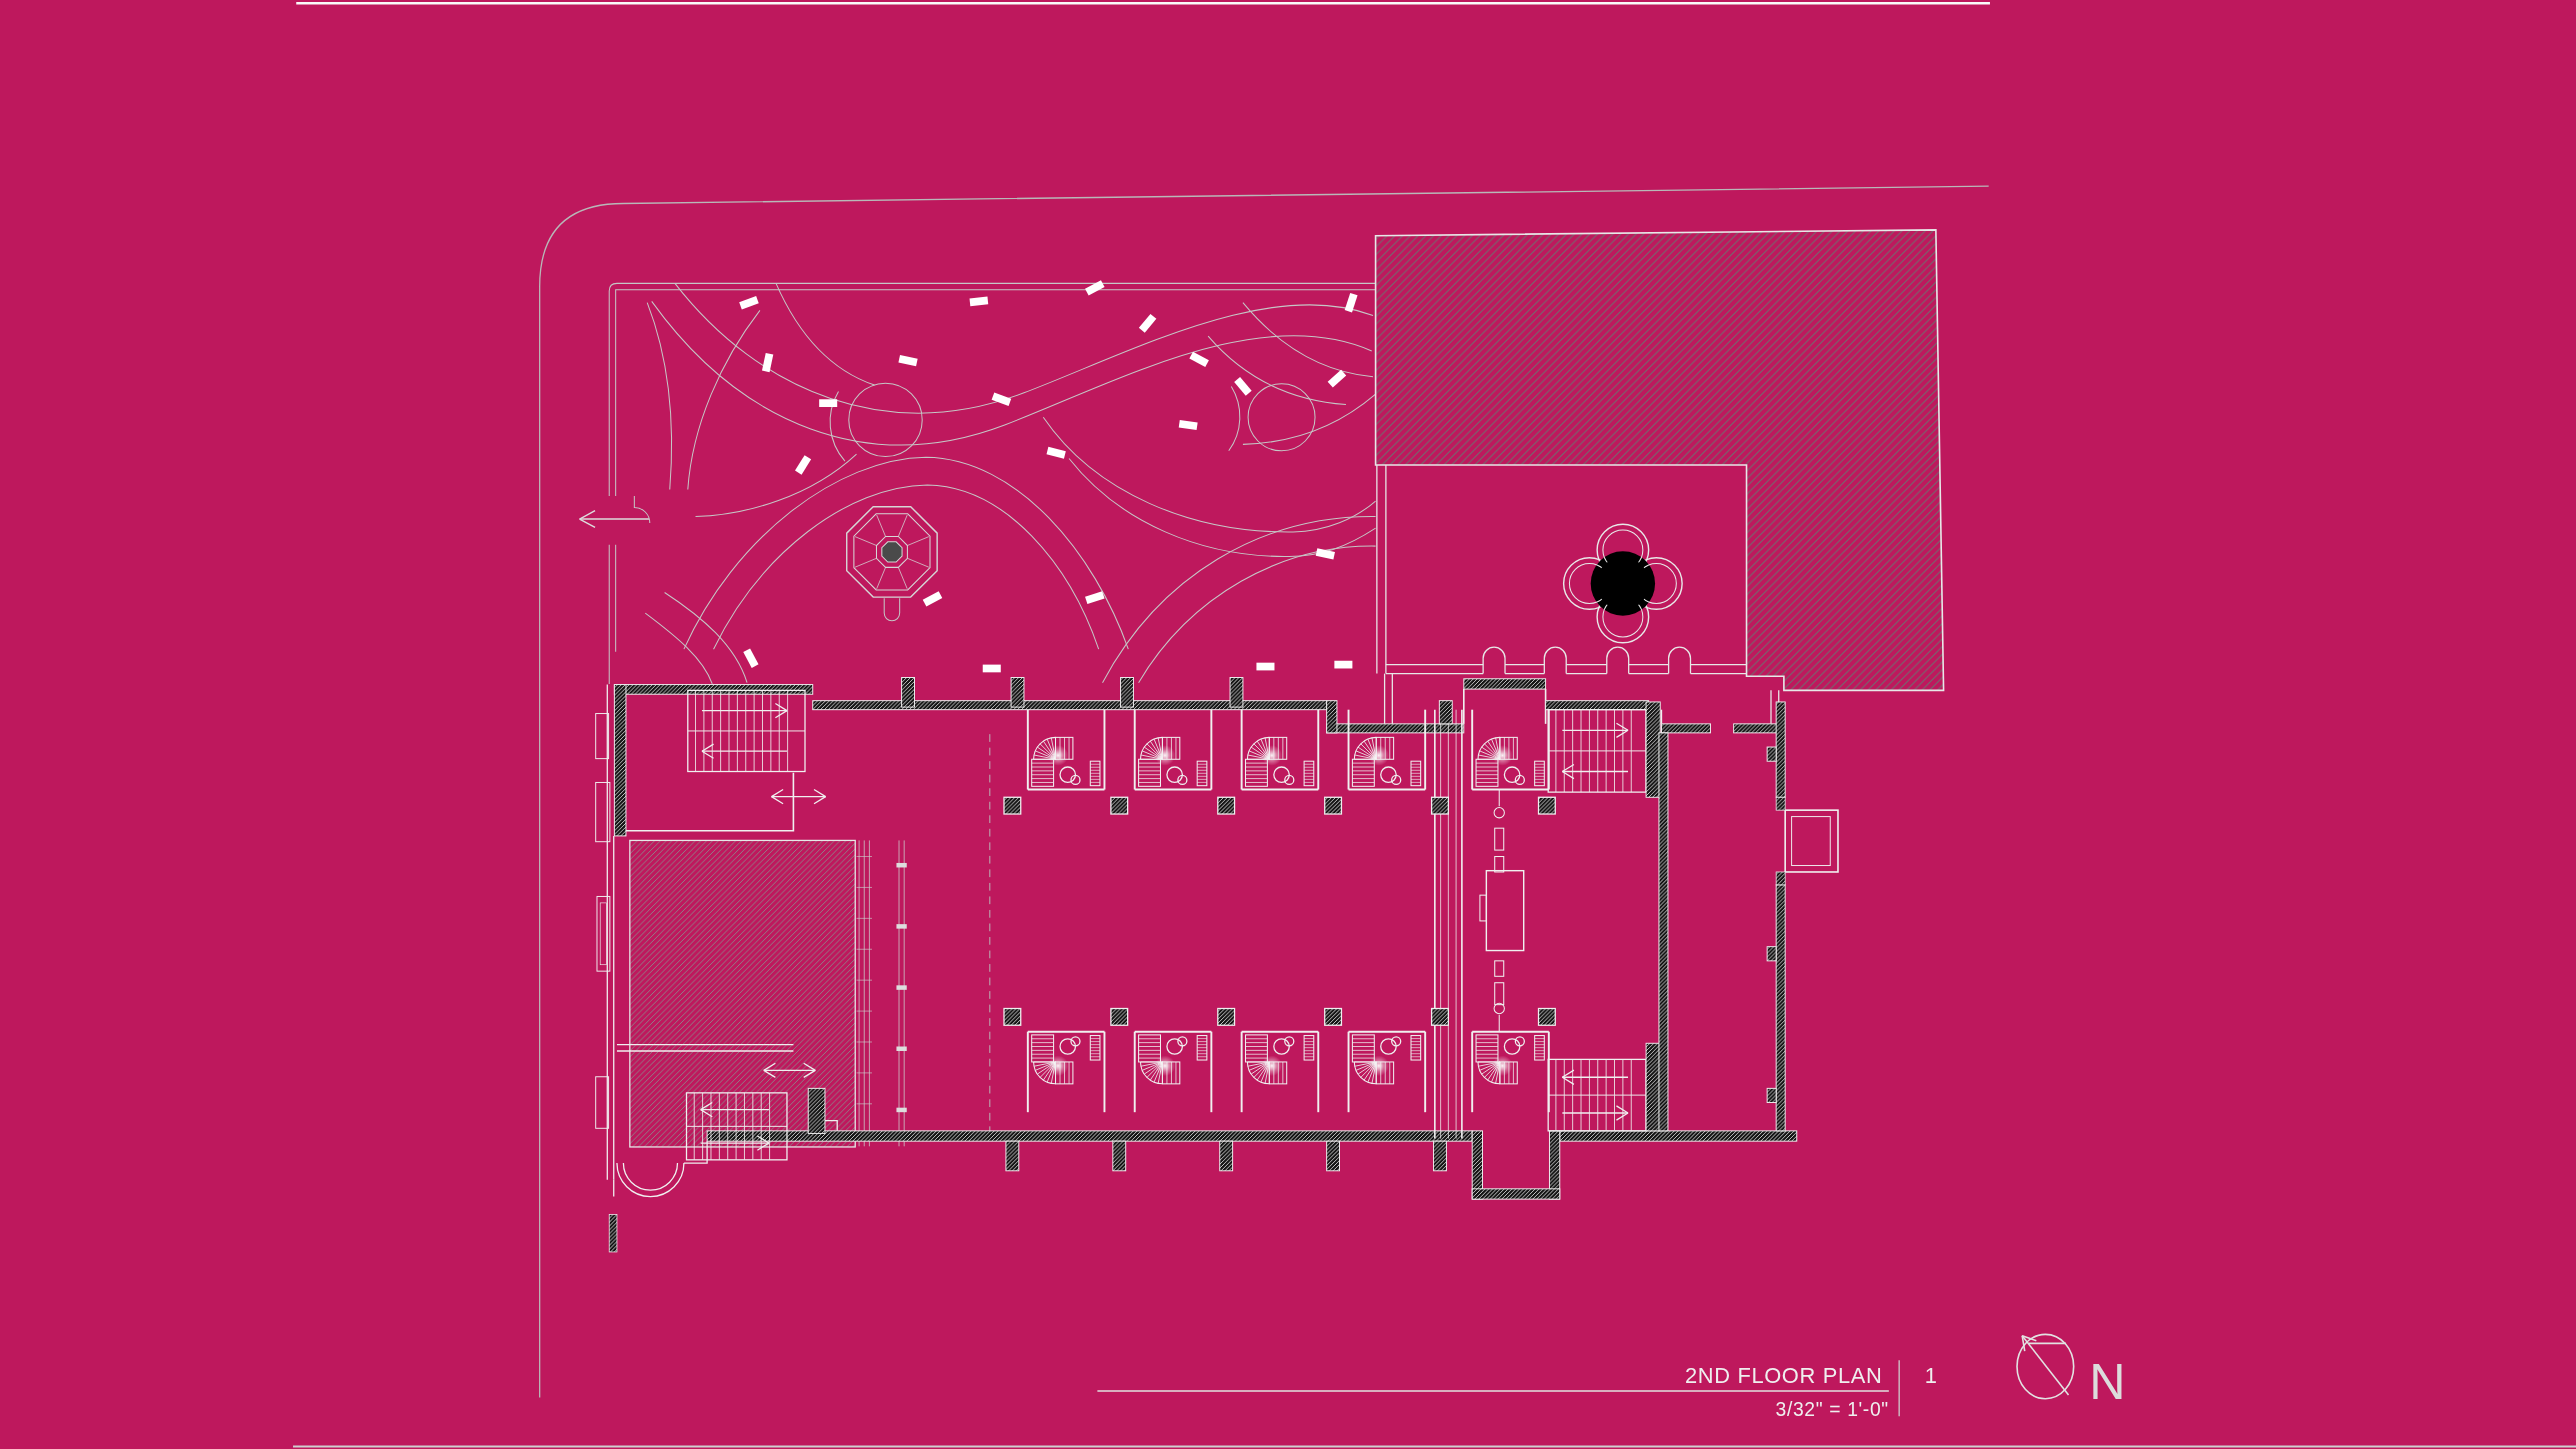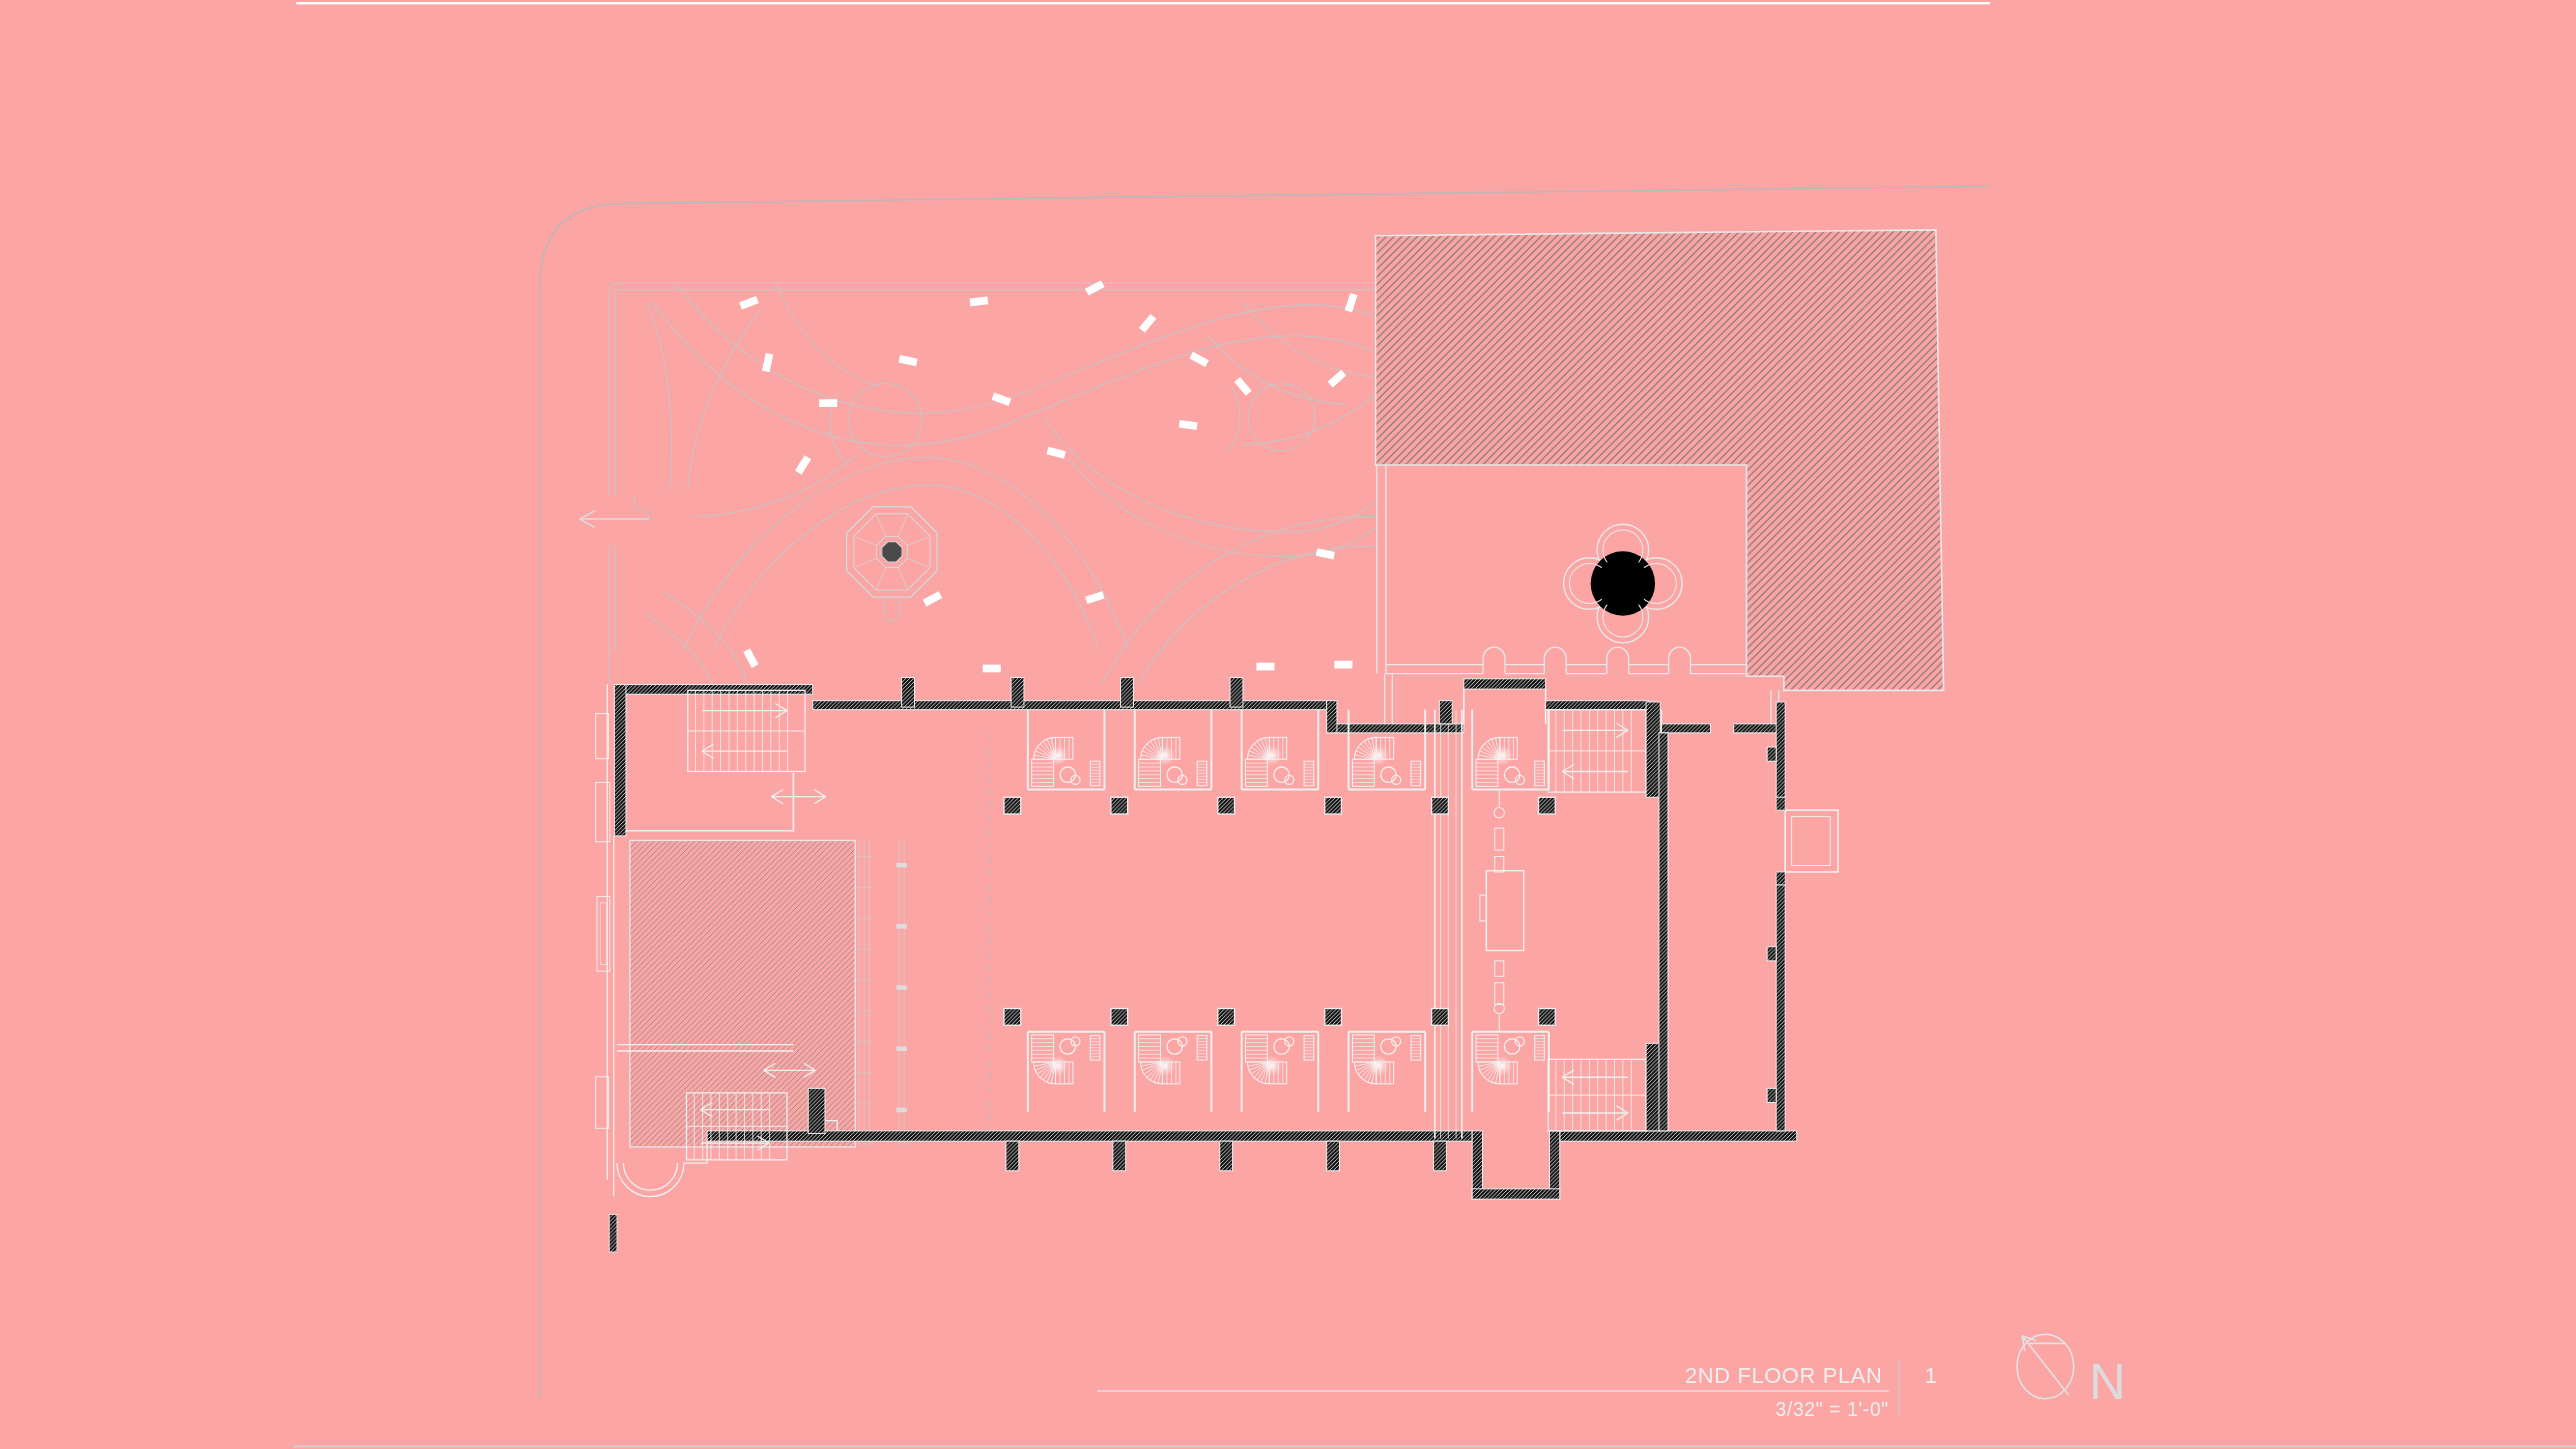--- a/index.html
+++ b/index.html
@@ -1,16 +1,16 @@
 <!DOCTYPE html>
 <html style="font-size:10.3px"><head>
 <meta charset="utf-8">
 <style>
   html,body{margin:0;padding:0;background:#000;}
-  .sheet{position:relative;width:2576px;height:1449px;background:#fca5a5;overflow:hidden;
+  .sheet{position:relative;width:2576px;height:1449px;background:#be185d;overflow:hidden;
          font-family:"Liberation Sans", sans-serif;}
   svg{position:absolute;left:0;top:0;}
   text{fill:#efefef;font-family:"Liberation Sans", sans-serif;}
   .t-title{font-size:34px;letter-spacing:1px;}
   .t-scale{font-size:30px;letter-spacing:1px;}
   .t-num{font-size:34px;}
   .t-north{font-size:78px;font-weight:300;fill:#dcdcdc;}
 </style>
 </head>
 <body>

